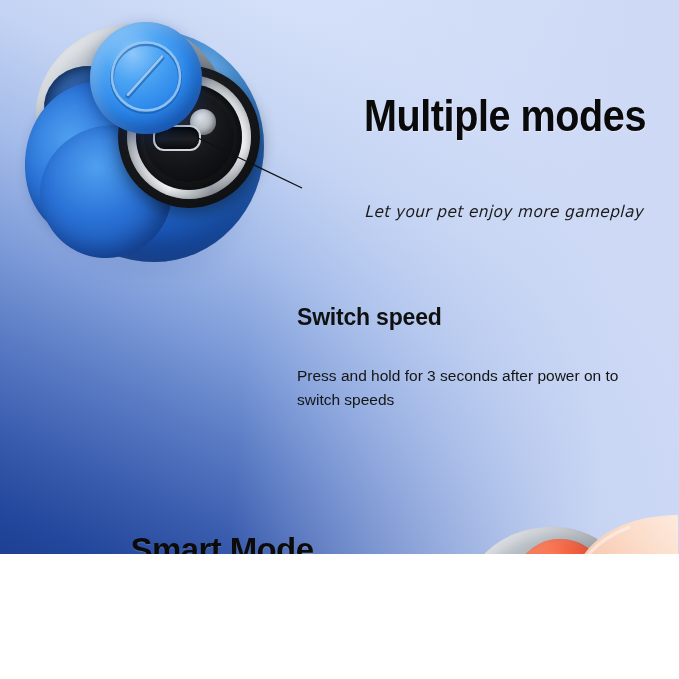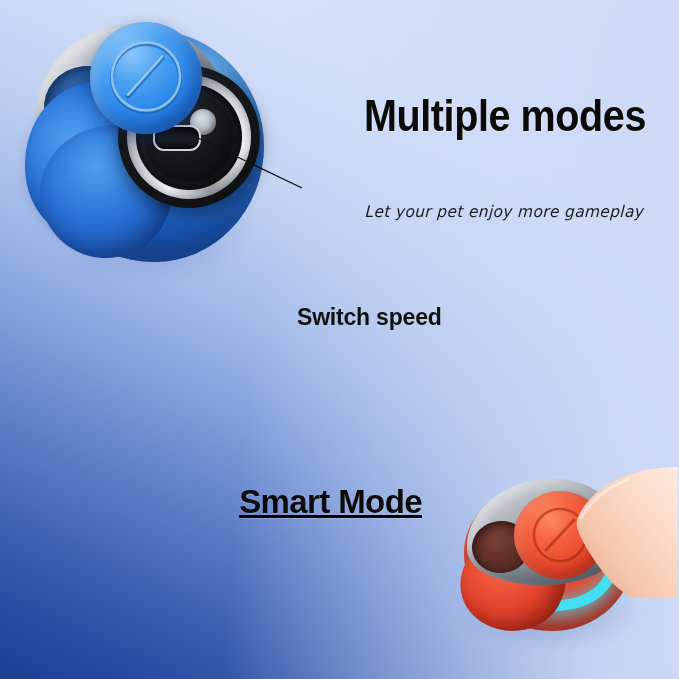--- a/index.html
+++ b/index.html
@@ -3,21 +3,21 @@
 <meta charset="utf-8">
 <style>
   html, body {
     margin: 0;
     padding: 0;
     background: #ffffff;
   }
   #poster {
     position: relative;
     width: 679px;
-    height: 679px;
+    height: 554px;
     overflow: hidden;
     font-family: "Liberation Sans", sans-serif;
     
     background:
       linear-gradient(205deg,
         #d9e4fa 0%,
         #d4e0f9 22%,
         #c3d3f3 38%,
         #a3bbe9 52%,
         #7e9cd9 64%,
@@ -76,21 +76,21 @@
   }
   .callout-body {
     position: absolute;
     left: 297px; top: 209px;
     width: 350px;
     font-size: 15.5px;
     line-height: 1.55;
     color: #141414;
   }
 
-  .mode-block { position: absolute; width: 400px; text-align: right; text-decoration: underline; }
+  .mode-block { position: absolute; width: 400px; text-align: center; text-decoration: underline; }
   .mode-title {
     font-size: 33px;
     font-weight: bold;
     color: #0b0b0b;
     letter-spacing: -0.6px;
     text-shadow: 0 1px 1px rgba(255,255,255,0.18);
   }
   .mode-body {
     margin-top: 6px;
     font-size: 21px;
@@ -322,20 +322,21 @@
   
   <svg class="leader" viewBox="0 0 110 58">
     <line x1="2" y1="2" x2="106" y2="52" stroke="#111111" stroke-width="1.3"></line>
   </svg>
 
   
   <div class="title">Multiple modes</div>
   <div class="subtitle">Let your pet enjoy more gameplay</div>
 
   <div class="callout-head">Switch speed</div>
+  <div class="callout-body">Press and hold for 3 seconds after power on to switch speeds</div>
 
   
   <div class="mode-block" id="smart-block">
     <div class="mode-title">Smart Mode</div>
   </div>
 
   <div class="red-ball" id="red-ball-smart">
     <div class="rb-shadow"></div>
     <div class="rb-body"></div>
     <div class="rb-led" id="led-smart"></div>

